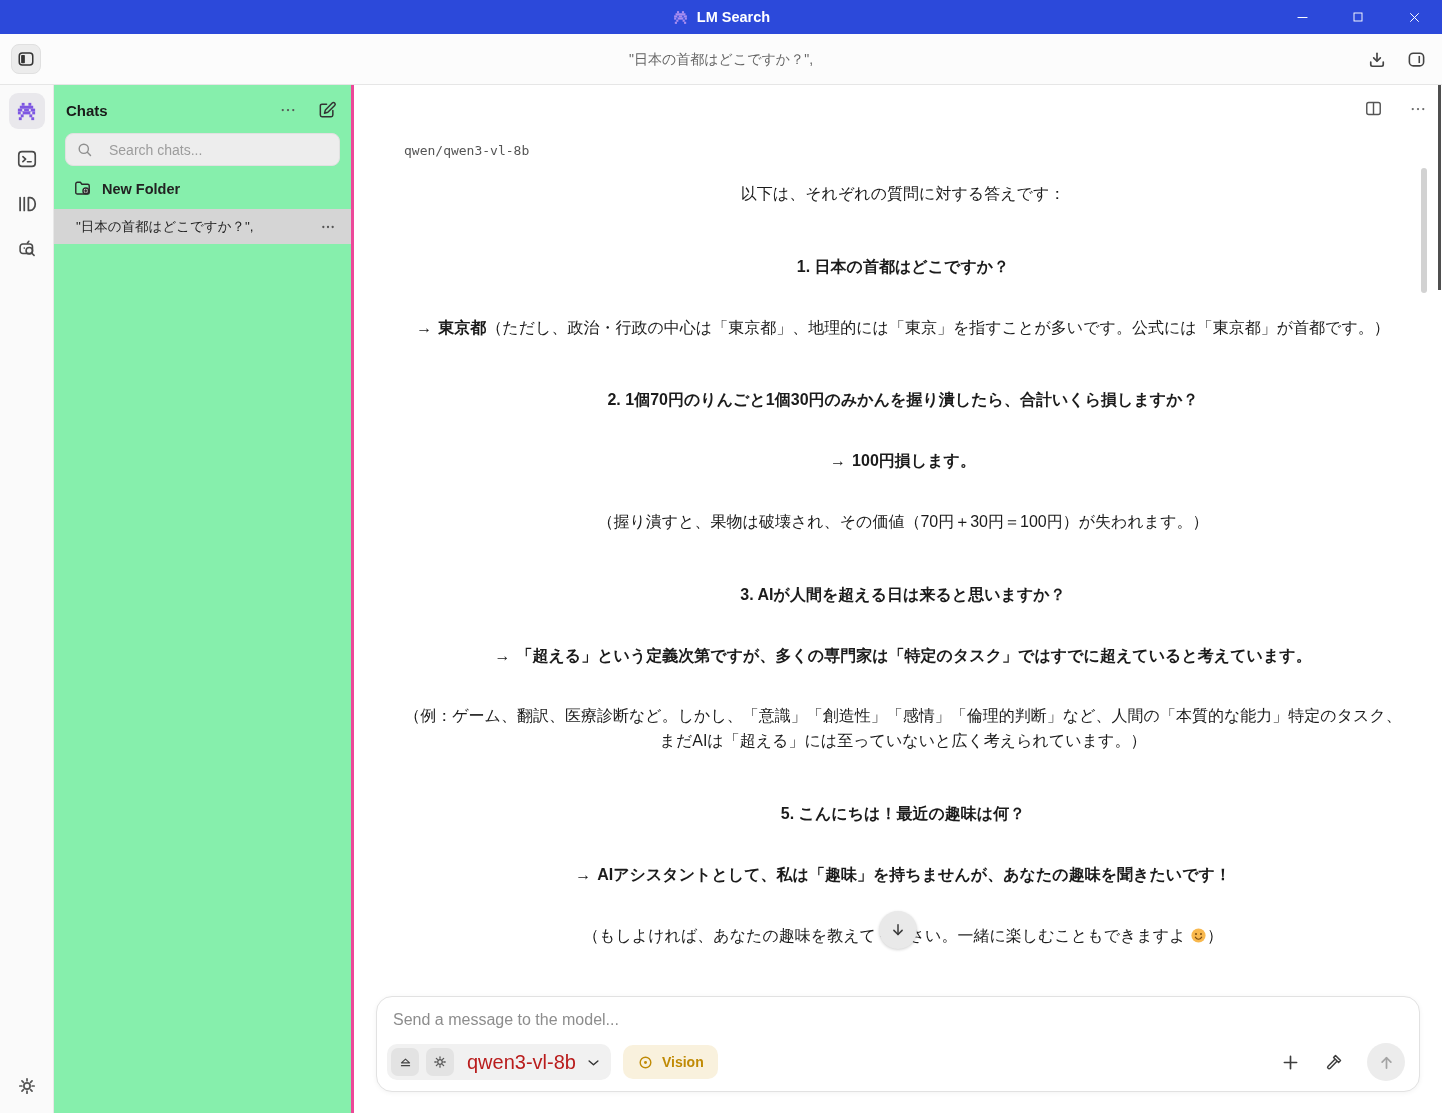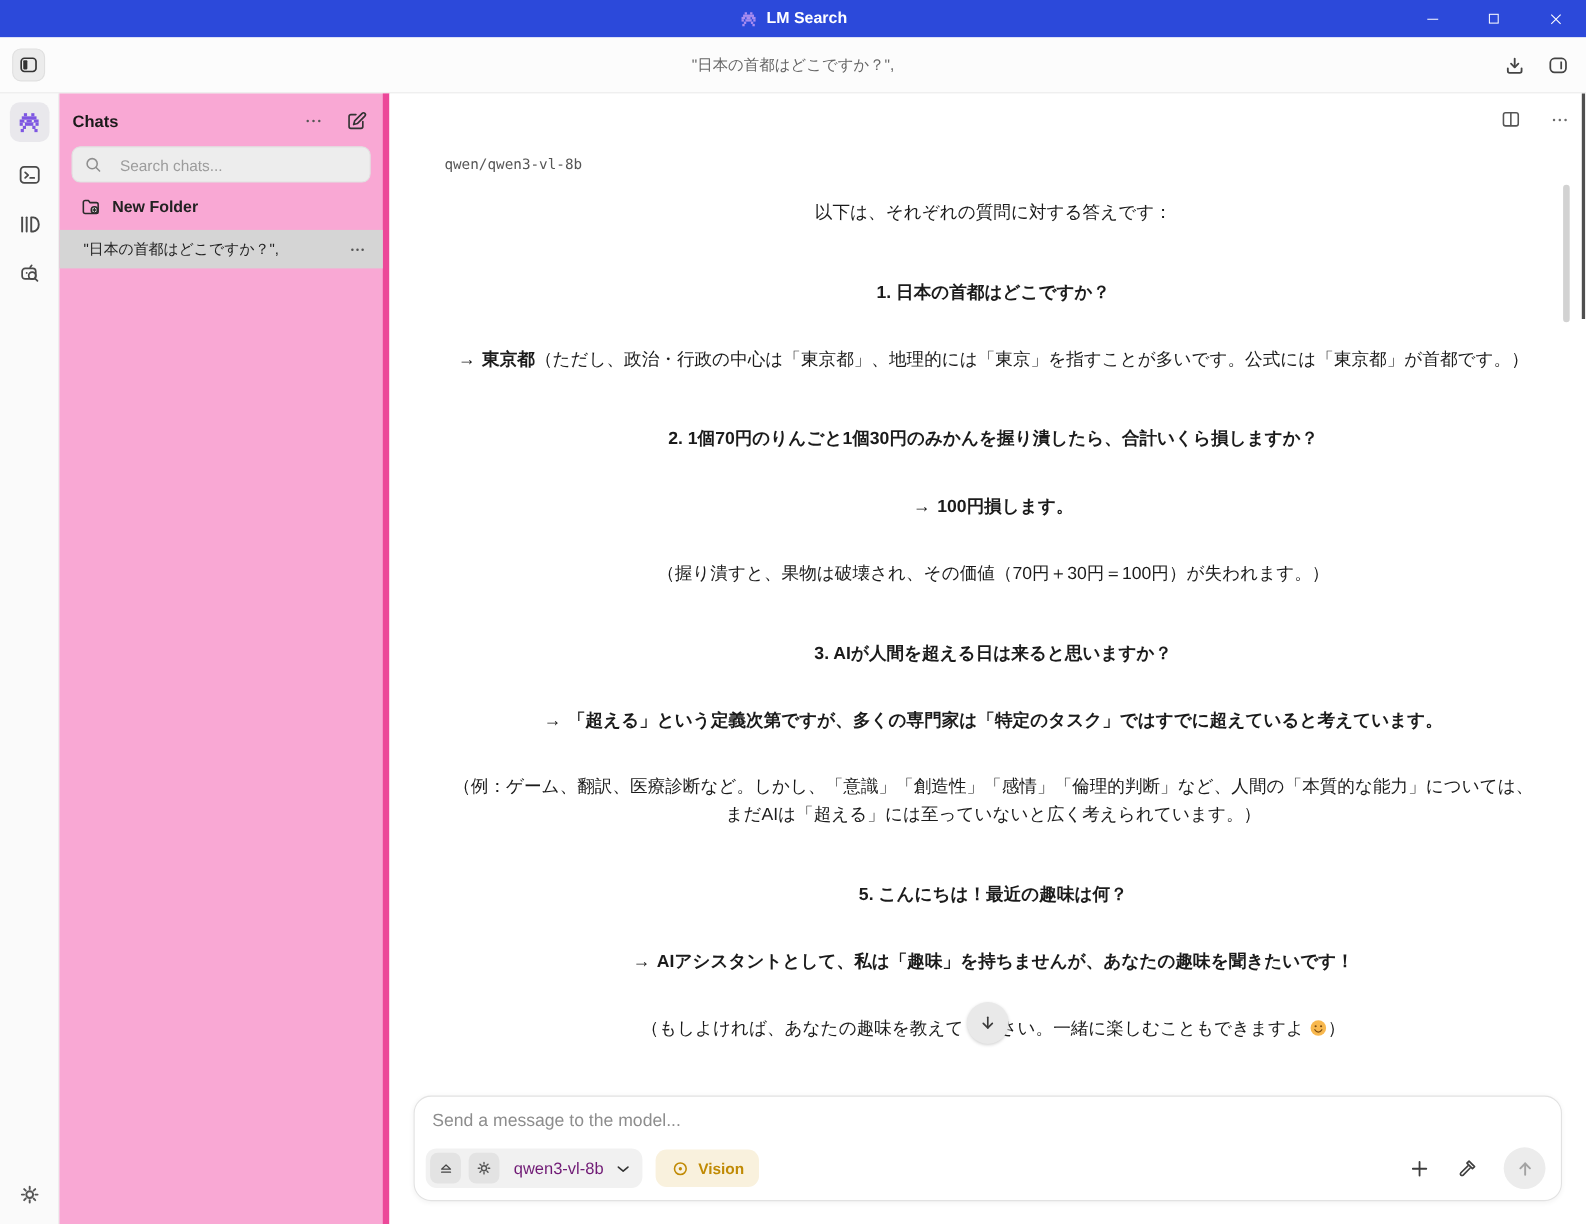--- a/index.html
+++ b/index.html
@@ -33,21 +33,21 @@
   
   .rail { position:absolute; top:85px; left:0; bottom:0; width:54px;
     background:#fafafa; border-right:1px solid #e8e8e8; }
   .rail-top { display:flex; flex-direction:column; align-items:center; padding-top:8px; gap:15px; }
   .rail-logo-btn { width:36px; height:36px; background:#e9e8ec; border-radius:9px; display:grid; place-items:center; }
   .rail-btn { width:30px; height:30px; display:grid; place-items:center; color:#4a4a4a; }
   .rail-bottom { position:absolute; bottom:12px; left:0; width:54px; display:grid; place-items:center; }
 
   
   .sidebar { position:absolute; top:85px; left:54px; bottom:0; width:300px;
-    background:#f9a8d4; border-right:6px solid #ec4899; }
+    background:#86efac; border-right:3px solid #ec4899; }
   .sidebar-header { display:flex; align-items:center; padding:15px 14px 10px 12px; }
   .sidebar-heading { font-size:15px; font-weight:bold; color:#1a1a1a; margin-right:auto; }
   .sidebar-header-icons { display:flex; align-items:center; gap:20px; }
   .search-box { margin:3px 11px 0 11px; height:33px; background:#ededed; border:1px solid #e1e1e1;
     border-radius:8px; display:flex; align-items:center; gap:16px; padding:0 10px; }
   .search-box input { flex:1; border:none; outline:none; background:transparent;
     font:14px "Liberation Sans","DejaVu Sans",sans-serif; color:#444; }
   .search-box input::placeholder { color:#9c9c9c; }
   .new-folder-row { display:flex; align-items:center; gap:10px; padding:13px 12px 11px 19px;
     font-size:14.5px; font-weight:600; color:#222; }
@@ -81,21 +81,21 @@
     box-shadow:0 1px 5px rgba(0,0,0,.05); }
   .composer textarea { position:absolute; top:14px; left:16px; right:16px; height:42px;
     border:none; outline:none; resize:none; background:transparent;
     font:16px "Liberation Sans","DejaVu Sans",sans-serif; color:#333; }
   .composer textarea::placeholder { color:#8d8d8d; }
   .composer-row { position:absolute; left:10px; right:14px; bottom:10px; height:38px;
     display:flex; align-items:center; }
   .model-pill { display:flex; align-items:center; gap:7px; height:36px;
     background:#f1f1f1; border-radius:10px; padding:0 10px 0 4px; }
   .pill-sq-btn { width:28px; height:28px; background:#e3e3e3; border-radius:7px; display:grid; place-items:center; }
-  .model-pill-label { font-size:15px; color:#701a75; padding:0 3px 0 6px; }
+  .model-pill-label { font-size:20px; color:#b91c1c; padding:0 3px 0 6px; }
   .vision-pill { display:flex; align-items:center; gap:8px; height:34px; margin-left:12px;
     background:#f9f1dd; border-radius:10px; padding:0 14px; }
   .vision-label { font-size:14px; font-weight:bold; color:#c08a04; }
   .composer-right { margin-left:auto; display:flex; align-items:center; gap:23px; }
   .send-btn { width:38px; height:38px; border-radius:50%; background:#ececec; display:grid; place-items:center; }
 </style>
 </head>
 <body>
 
 <div class="app">
@@ -310,21 +310,21 @@
 
       <h3 class="qa-heading">1. 日本の首都はどこですか？</h3>
       <p class="qa-answer"><span class="arrow">→</span><b>東京都</b><span>（ただし、政治・行政の中心は「東京都」、地理的には「東京」を指すことが多いです。公式には「東京都」が首都です。）</span></p>
 
       <h3 class="qa-heading">2. 1個70円のりんごと1個30円のみかんを握り潰したら、合計いくら損しますか？</h3>
       <p class="qa-answer"><span class="arrow">→</span><b>100円損します。</b></p>
       <p class="qa-note">（握り潰すと、果物は破壊され、その価値（70円＋30円＝100円）が失われます。）</p>
 
       <h3 class="qa-heading">3. AIが人間を超える日は来ると思いますか？</h3>
       <p class="qa-answer"><span class="arrow">→</span><b>「超える」という定義次第ですが、多くの専門家は「特定のタスク」ではすでに超えていると考えています。</b></p>
-      <p class="qa-note">（例：ゲーム、翻訳、医療診断など。しかし、「意識」「創造性」「感情」「倫理的判断」など、人間の「本質的な能力」については、まだAIは「超える」には至っていないと広く考えられています。）</p>
+      <p class="qa-note">（例：ゲーム、翻訳、医療診断など。しかし、「意識」「創造性」「感情」「倫理的判断」など、人間の「本質的な能力」特定のタスク、まだAIは「超える」には至っていないと広く考えられています。）</p>
 
       <h3 class="qa-heading">5. こんにちは！最近の趣味は何？</h3>
       <p class="qa-answer"><span class="arrow">→</span><b>AIアシスタントとして、私は「趣味」を持ちませんが、あなたの趣味を聞きたいです！</b></p>
       <p class="qa-note"><span>（もしよければ、あなたの趣味を教えてください。一緒に楽しむこともできますよ </span><span style="display:inline-block;vertical-align:-3px;"><svg viewBox="0 0 24 24" width="17" height="17">
               <circle cx="12" cy="12" r="10" fill="#f8b84e"></circle>
               <circle cx="8.5" cy="9.8" r="1.4" fill="#7a4b12"></circle>
               <circle cx="15.5" cy="9.8" r="1.4" fill="#7a4b12"></circle>
               <path d="M7.5 14.3c1.2 2 2.7 3 4.5 3s3.3-1 4.5-3" fill="none" stroke="#7a4b12" stroke-width="1.6" stroke-linecap="round"></path>
             </svg></span><span>）</span></p>
     </div>

